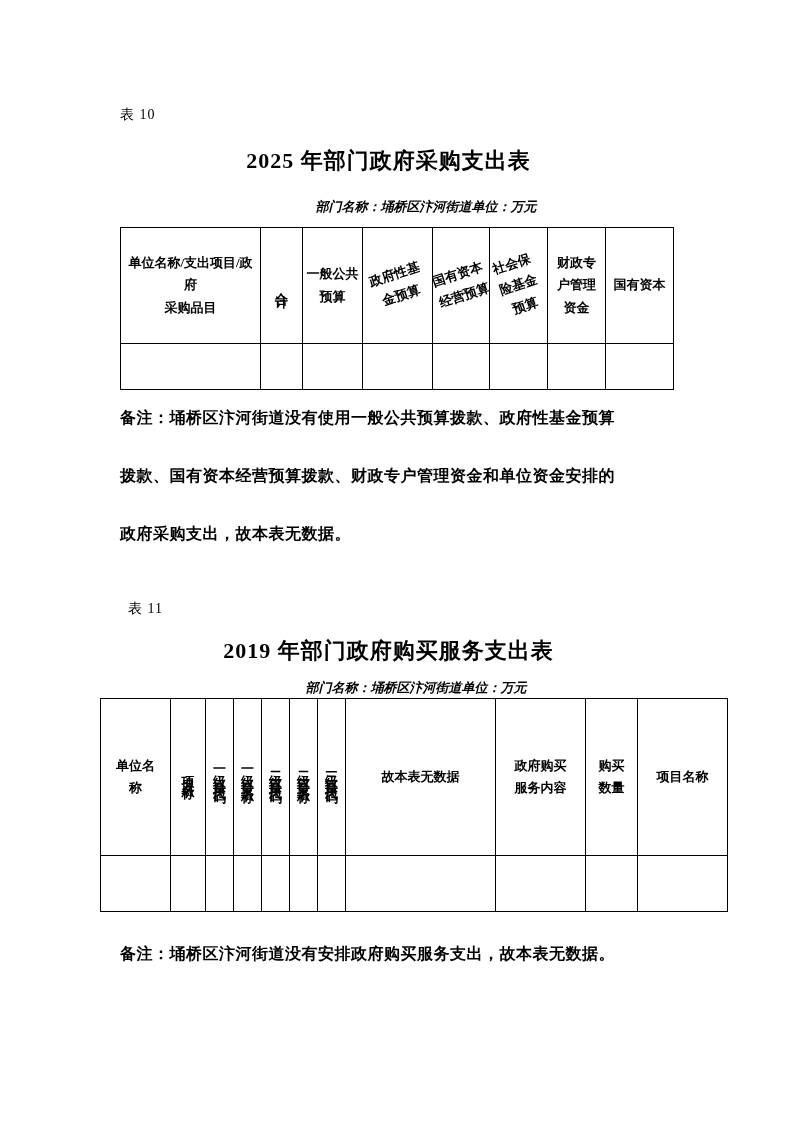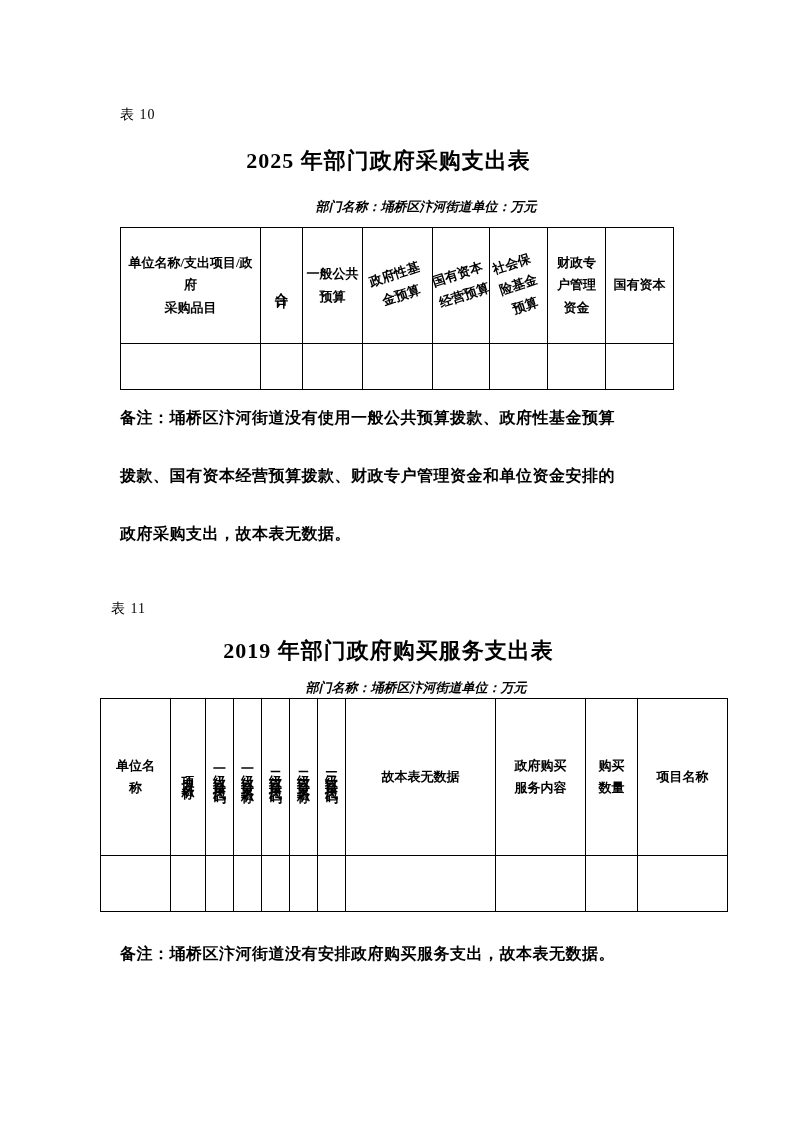--- a/index.html
+++ b/index.html
@@ -128,21 +128,21 @@
         <td></td>
         <td></td>
       </tr>
     </tbody>
   </table>
 
   <p class="note" style="left:120px; top:389px; width:580px;">备注：埇桥区汴河街道没有使用一般公共预算拨款、政府性基金预算
 拨款、国有资本经营预算拨款、财政专户管理资金和单位资金安排的
 政府采购支出，故本表无数据。</p>
 
-  <div class="tbl-label" style="left:111px; top:600px;">表 11</div>
+  <div class="tbl-label" style="left:128px; top:600px;">表 11</div>
 
   <h1 class="doc-title" style="top:636px;">2019 年部门政府购买服务支出表</h1>
 
   <div class="meta-row" style="left:105px; top:679px; width:622px;">
     <span>部门名称：埇桥区汴河街道</span>
     <span>单位：万元</span>
   </div>
 
   <table id="t11-table" class="budget" style="left:100px; top:698px; width:627px;">
     <colgroup>

